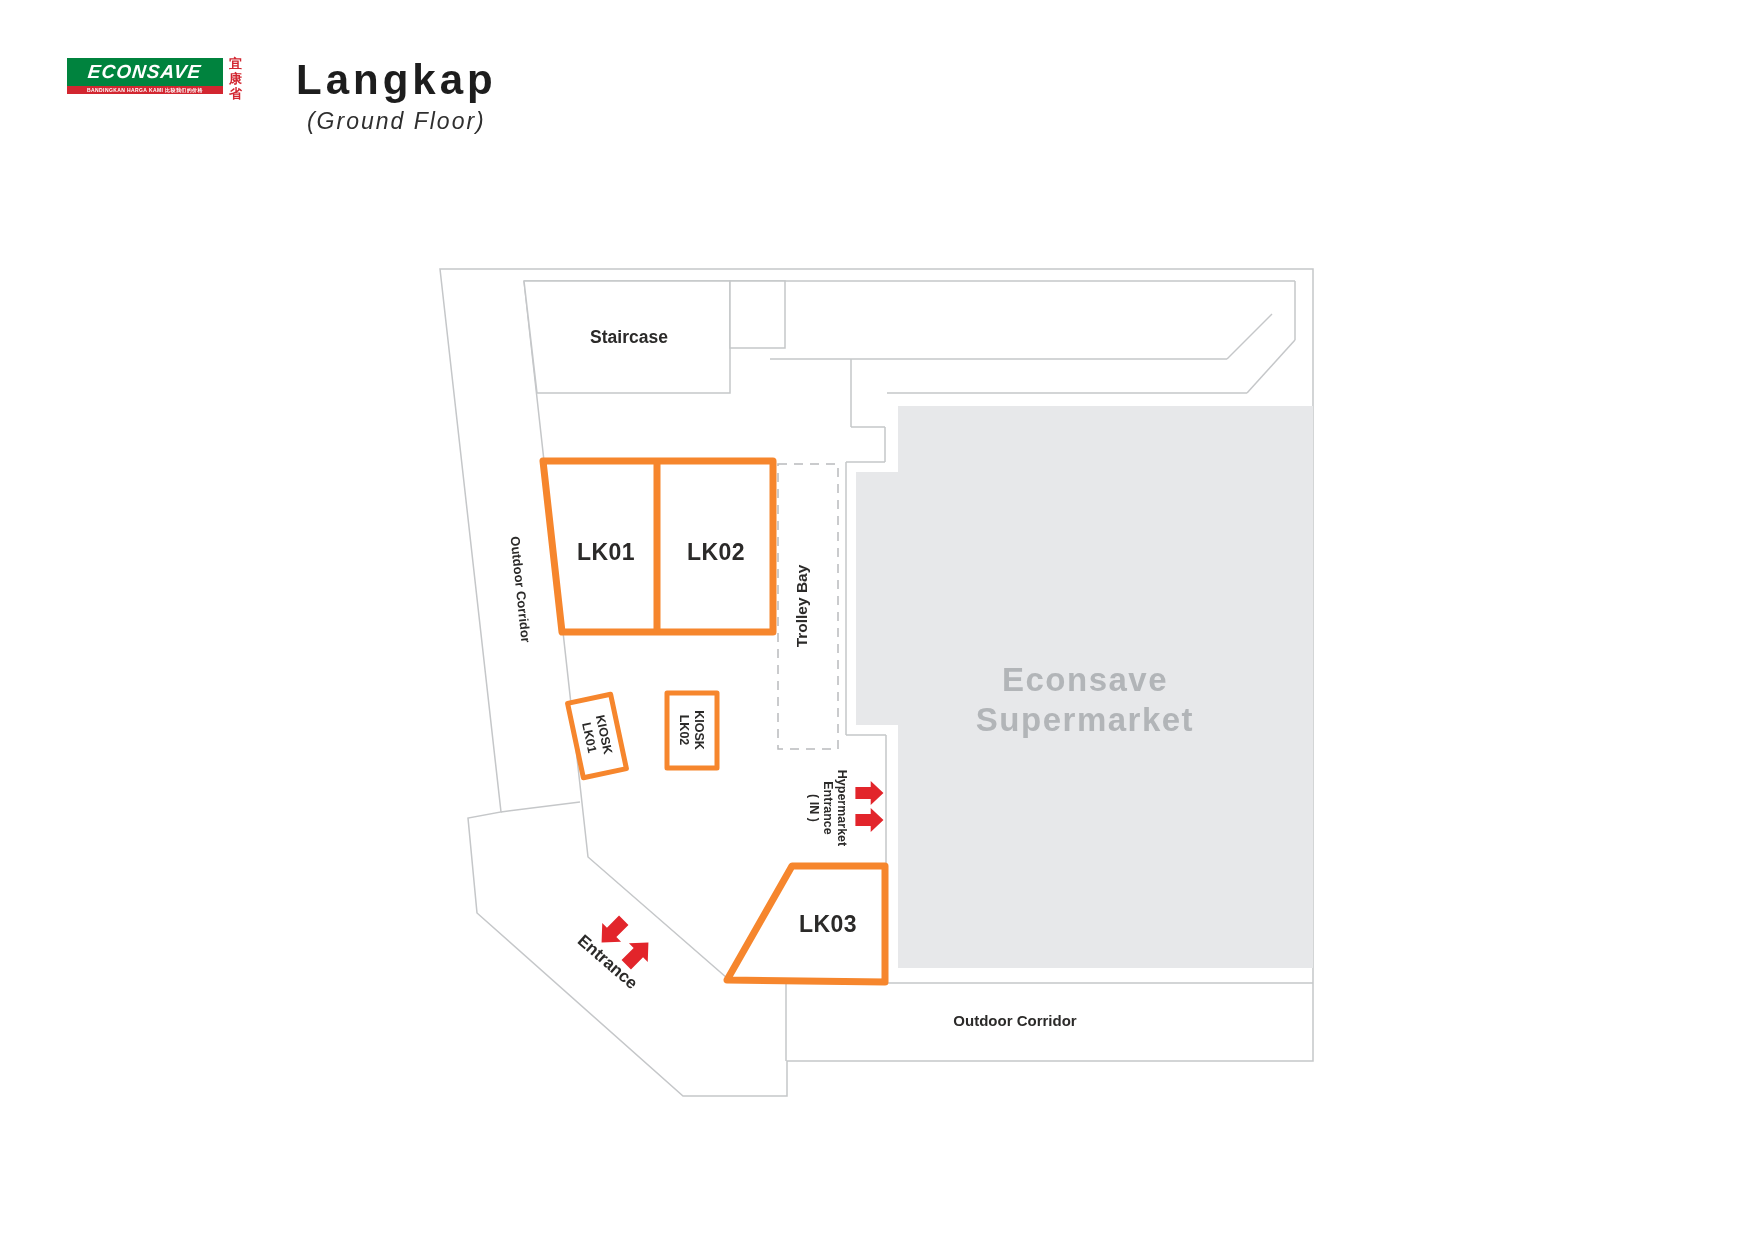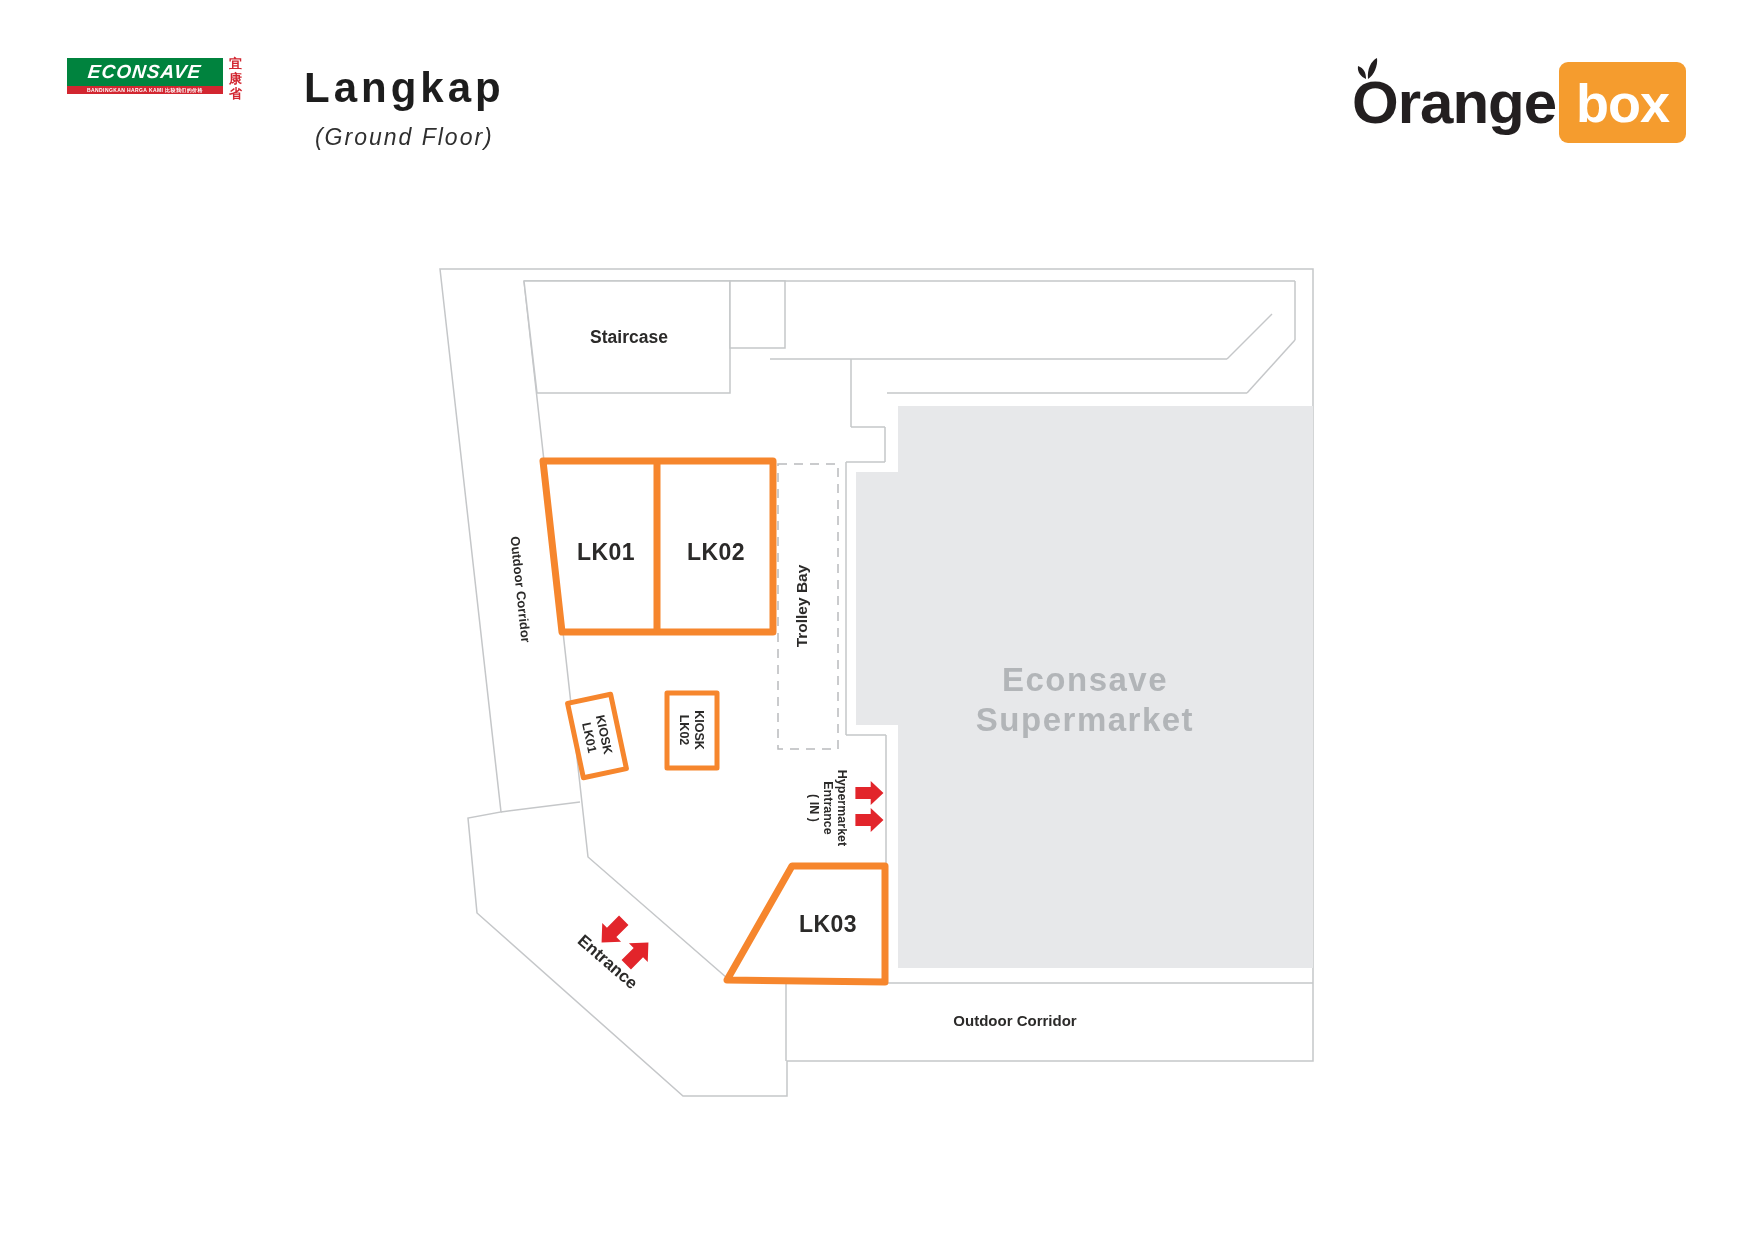--- a/index.html
+++ b/index.html
@@ -16,21 +16,21 @@
     color:#fff;font-weight:800;font-style:italic;font-size:19px;letter-spacing:1px;transform:skewX(-6deg);
   }
   .econ-red-strip{
     width:156px;height:8px;background:#D22630;display:flex;align-items:center;justify-content:center;overflow:hidden;
   }
   .econ-red-strip span{color:#fff;font-size:5px;font-weight:700;letter-spacing:.4px;white-space:nowrap;line-height:8px;}
   .econ-cn{display:flex;flex-direction:column;margin-top:-2px;}
   .econ-cn span{color:#D22630;font-weight:700;font-size:13px;line-height:15px;}
   .title-block{position:absolute;left:292px;top:52px;}
   .title-block h1{
-    margin:12px;font-size:42px;font-weight:600;color:#1d1d1d;letter-spacing:4px;line-height:1.15;
+    margin:4px;font-size:42px;font-weight:600;color:#1d1d1d;letter-spacing:4px;line-height:1.15;
   }
   .title-block .sub{
     margin-top:4px;font-size:23px;font-style:italic;font-weight:500;color:#2f2f2f;letter-spacing:2px;text-align:center;
   }
   .ob{position:absolute;left:1352px;top:62px;display:flex;align-items:flex-start;gap:3px;}
   .ob-orange{position:relative;font-size:60px;font-weight:800;color:#231f20;letter-spacing:-1px;line-height:81px;}
   .ob-leaf{position:absolute;left:0px;top:-6px;}
   .ob-box{
     width:127px;height:81px;background:#F59C2E;border-radius:9px;
     display:flex;align-items:center;justify-content:center;
@@ -66,32 +66,20 @@
       <span>康</span>
       <span>省</span>
     </div>
   </div>
 
   <div class="title-block">
     <h1>Langkap</h1>
     <div class="sub">(Ground Floor)</div>
   </div>
 
-  <div class="ob">
-    <div class="ob-orange">
-      <svg class="ob-leaf" width="34" height="24" viewBox="0 0 34 24">
-        <path fill="#231f20" d="M16,23 C15,13 19,5 25,2 C26,10 22,19 16,23 Z"></path>
-        <path fill="#231f20" d="M14,23 C9,21 5,16 6,10 C12,12 14,17 14,23 Z"></path>
-      </svg>
-      <span>Orange</span>
-    </div>
-    <div class="ob-box">
-      <span>box</span>
-    </div>
-  </div>
 
   <svg class="plan" width="1754" height="1241" viewBox="0 0 1754 1241">
 
     <path class="wall" d="M440,269 L1313,269 L1313,1061 L787,1061 L787,1096 L683,1096 L477,913 L468,818 L501,812 Z" fill="#ffffff"></path>
 
     <path fill="#E7E8EA" d="M898,406 L1313,406 L1313,968 L898,968 L898,725 L856,725 L856,472 L898,472 Z"></path>
 
     <g>
       <path class="wall" d="M524,281 H1295"></path>
       <path class="wall" d="M1295,281 V340"></path>

